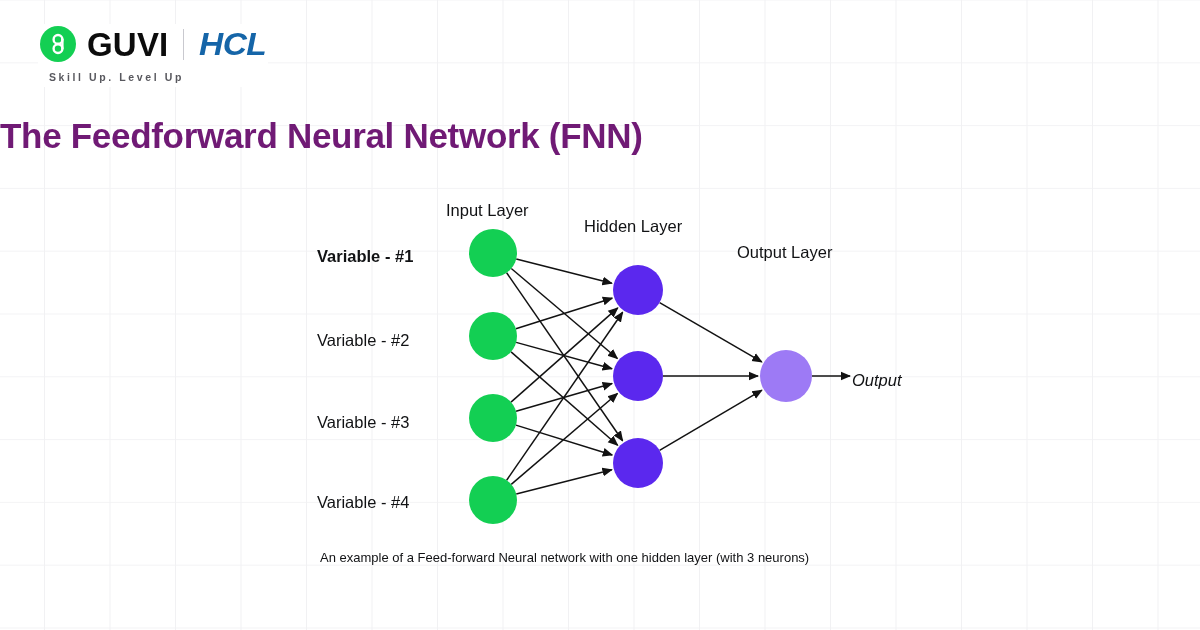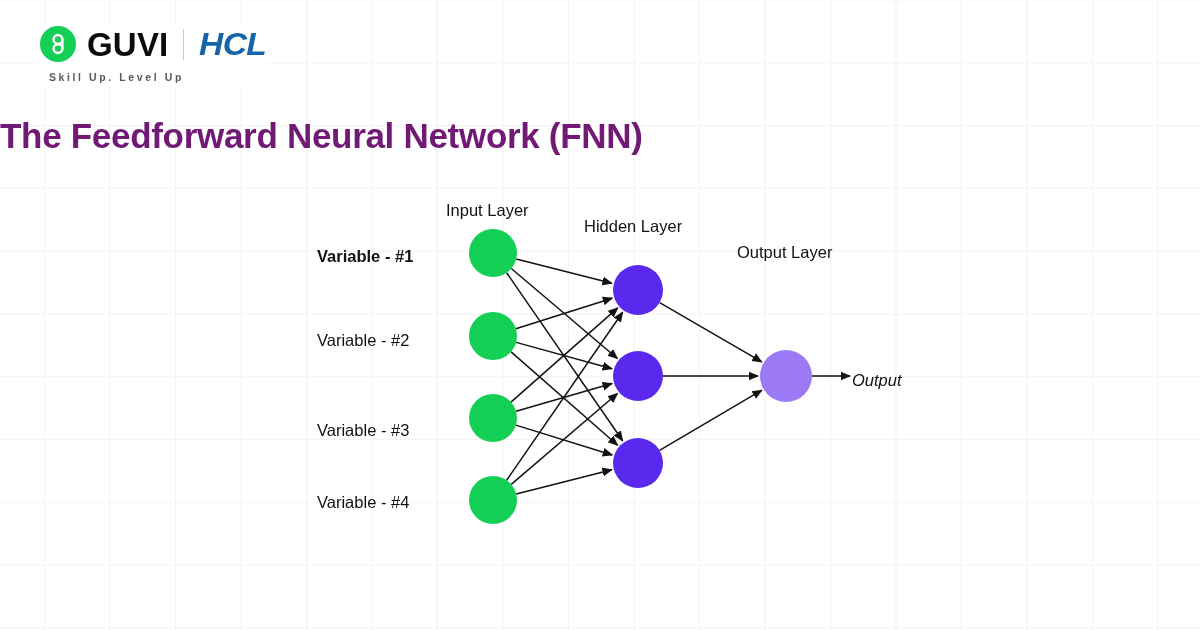--- a/index.html
+++ b/index.html
@@ -207,18 +207,19 @@
         <circle cx="774" cy="376" r="26" fill="#9d7af5"></circle>
       </g>
   </svg>
 
   <div class="layer-label" style="left:434px; top:201px;">Input Layer</div>
   <div class="layer-label" style="left:572px; top:201px;margin-top:16px;">Hidden Layer</div>
   <div class="layer-label" style="left:725px; top:201px;margin-top:42px;">Output Layer</div>
 
   <div class="var-label" style="left:305px; top:256px;font-weight:bold;">Variable - #1</div>
   <div class="var-label" style="left:305px; top:340px;">Variable - #2</div>
-  <div class="var-label" style="left:305px; top:422px;margin-top:8px;">Variable - #3</div>
+  <div class="var-label" style="left:305px; top:422px;">Variable - #3</div>
   <div class="var-label" style="left:305px; top:502px;">Variable - #4</div>
 
   <div id="output-label">Output</div>
 
+  <div id="diagram-caption">An example of a Feed-forward Neural network with one hidden layer (with 3 neurons)</div>
 </div>
 
 </body></html>

